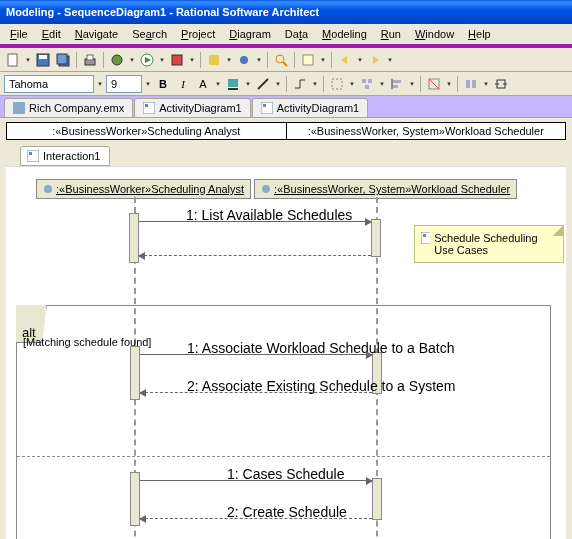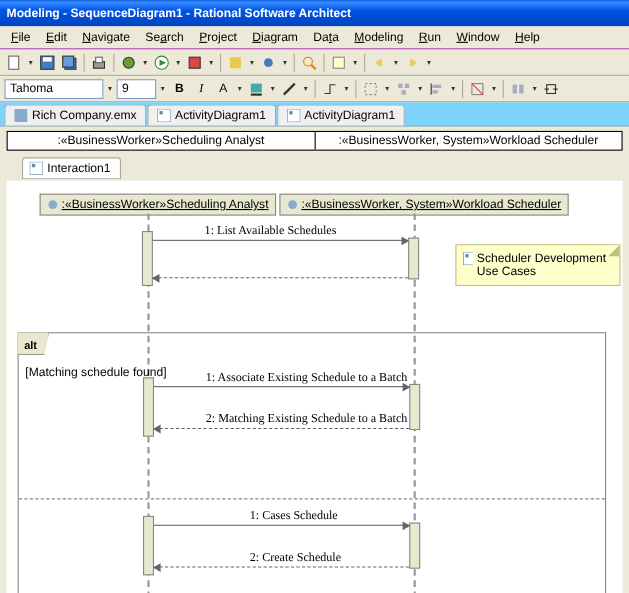--- a/index.html
+++ b/index.html
@@ -1,46 +1,46 @@
 <!DOCTYPE html>
 <html><head>
 <meta charset="utf-8">
 <style>
 * { margin: 0; padding: 0; box-sizing: border-box; font-family: Tahoma, sans-serif; font-size: 11px; }
 body { background: #ece9d8; width: 572px; height: 539px; overflow: hidden; }
 .titlebar { background: linear-gradient(to bottom, #0058e0, #3a8cff 8%, #0054e3 40%, #0043c0); color: #fff; height: 24px; display: flex; align-items: center; padding: 0 6px; font-weight: bold; font-size: 12px; }
-.menubar { background: #ece9d8; display: flex; gap: 2px; padding: 2px 4px; border-bottom: 1px solid #a21caf; }
+.menubar { background: #ece9d8; display: flex; gap: 2px; padding: 2px 4px; border-bottom: 4px solid #a21caf; }
 .menubar span { padding: 2px 6px; cursor: default; }
 .menubar span u { text-decoration: underline; }
 .toolbar1, .toolbar2 { background: #ece9d8; display: flex; align-items: center; gap: 2px; padding: 2px 4px; border-bottom: 1px solid #aca899; height: 24px; }
 .tb-btn { width: 18px; height: 18px; display: flex; align-items: center; justify-content: center; border: 1px solid transparent; }
 .tb-sep { width: 1px; height: 16px; background: #aca899; margin: 0 2px; }
 .tb-dd { width: 8px; height: 18px; display: flex; align-items: center; justify-content: center; font-size: 7px; color: #333; }
 .font-combo { border: 1px solid #7f9db9; background: #fff; height: 18px; padding: 0 4px; display: flex; align-items: center; width: 90px; }
 .size-combo { border: 1px solid #7f9db9; background: #fff; height: 18px; padding: 0 4px; display: flex; align-items: center; width: 36px; }
-.tabs { background: #7dd3fc; display: flex; gap: 1px; padding: 2px 4px 0; border-bottom: 1px solid #aca899; }
+.tabs { background: #c4b5fd; display: flex; gap: 1px; padding: 2px 4px 0; border-bottom: 1px solid #aca899; }
 .tab { background: #f0f0f0; border: 1px solid #aca899; border-bottom: none; padding: 3px 8px; display: flex; align-items: center; gap: 4px; font-size: 11px; border-radius: 3px 3px 0 0; }
 .tab.active { background: #7a96df; color: #fff; }
 .tab-close { font-size: 10px; margin-left: 4px; font-weight: bold; }
 .tab-icon { width: 12px; height: 12px; }
 .header-row { display: flex; border: 1px solid #000; margin: 4px 6px 0; background: #fff; }
 .header-cell { flex: 1; text-align: center; padding: 2px; border-right: 1px solid #000; font-size: 11px; }
 .header-cell:last-child { border-right: none; }
 .interaction-tab { background: #fff; border: 1px solid #aca899; margin: 6px 20px 0; width: 90px; padding: 3px 6px; display: flex; align-items: center; gap: 4px; border-radius: 3px 3px 0 0; }
 .canvas { background: #fff; margin: 0 6px; height: 410px; position: relative; overflow: hidden; border-top: 1px solid #ddd; }
 .lifeline-head { position: absolute; background: #e8e8d0; border: 1px solid #888; padding: 3px 6px; text-decoration: underline; font-size: 11px; display: flex; align-items: center; gap: 3px; }
 .lifeline { position: absolute; border-left: 2px dashed #999; width: 0; }
 .msg-arrow { position: absolute; border-top: 1px solid #666; height: 0; }
 .msg-arrow::after { content: ''; position: absolute; right: -1px; top: -4px; border-left: 7px solid #666; border-top: 4px solid transparent; border-bottom: 4px solid transparent; }
 .msg-arrow.reply { border-top: 1px dashed #666; }
 .msg-arrow.reply::after { right: auto; left: -1px; border-left: none; border-right: 7px solid #666; }
-.msg-label { position: absolute; font-size: 11px; white-space: nowrap; font-family: Liberation Serif, serif; }
+.msg-label { position: absolute; font-size: 14px; white-space: nowrap; }
 .activation { position: absolute; width: 10px; background: #e8e8d0; border: 1px solid #888; }
 .alt-frame { position: absolute; border: 1px solid #888; }
-.alt-label { position: absolute; top: -1px; left: -1px; background: #e8e8d0; border: 1px solid #888; border-top: none; border-left: none; padding: 7px 10px 2px 6px; font-size: 10px; clip-path: polygon(0 0, 100% 0, 85% 100%, 0 100%); font-weight: bold; }
+.alt-label { position: absolute; top: -1px; left: -1px; background: #e8e8d0; border: 1px solid #888; border-top: none; border-left: none; padding: 20px 10px 2px 6px; font-size: 13px; clip-path: polygon(0 0, 100% 0, 85% 100%, 0 100%); }
 .guard { position: absolute; font-size: 11px; }
 .alt-divider { position: absolute; border-top: 1px dashed #888; width: 100%; }
 .note { position: absolute; background: #ffffcc; border: 1px solid #c0c080; padding: 6px; font-size: 11px; display: flex; align-items: flex-start; gap: 4px; }
 .note::before { content: ''; position: absolute; top: 0; right: 0; width: 10px; height: 10px; background: linear-gradient(135deg, #ffffcc 50%, #c0c080 50%); }
 svg { display: block; }
 </style>
 </head>
 <body>
 
 <div class="titlebar">
@@ -288,32 +288,32 @@
 
   <div class="msg-label" style="left:180px;top:40px">1: List Available Schedules</div>
   <div class="msg-arrow" style="left:133px;top:54px;width:232px"></div>
   <div class="msg-arrow reply" style="left:133px;top:88px;width:232px"></div>
 
   <div class="note" style="left:408px;top:58px;width:150px">
     <svg width="12" height="12">
         <rect width="12" height="12" fill="#fff" stroke="#68a"></rect>
         <rect x="2" y="2" width="3" height="3" fill="#68a"></rect>
       </svg>
-    <span>Scheduler Development Use Cases</span>
+    <span>Schedule Scheduling Use Cases</span>
   </div>
 
   <div class="alt-frame" style="left:10px;top:138px;width:535px;height:268px">
     <div class="alt-label">alt</div>
     <div class="guard" style="left:6px;top:30px">[Matching schedule found]</div>
 
     <div class="activation" style="left:113px;top:40px;height:54px"></div>
     <div class="activation" style="left:355px;top:46px;height:42px"></div>
-    <div class="msg-label" style="left:170px;top:34px">1: Associate Existing Schedule to a Batch</div>
+    <div class="msg-label" style="left:170px;top:34px">1: Associate Workload Schedule to a Batch</div>
     <div class="msg-arrow" style="left:123px;top:48px;width:232px"></div>
-    <div class="msg-label" style="left:170px;top:72px">2: Matching Existing Schedule to a Batch</div>
+    <div class="msg-label" style="left:170px;top:72px">2: Associate Existing Schedule to a System</div>
     <div class="msg-arrow reply" style="left:123px;top:86px;width:232px"></div>
 
     <div class="alt-divider" style="top:150px"></div>
 
     <div class="activation" style="left:113px;top:166px;height:54px"></div>
     <div class="activation" style="left:355px;top:172px;height:42px"></div>
     <div class="msg-label" style="left:210px;top:160px">1: Cases Schedule</div>
     <div class="msg-arrow" style="left:123px;top:174px;width:232px"></div>
     <div class="msg-label" style="left:210px;top:198px">2: Create Schedule</div>
     <div class="msg-arrow reply" style="left:123px;top:212px;width:232px"></div>

